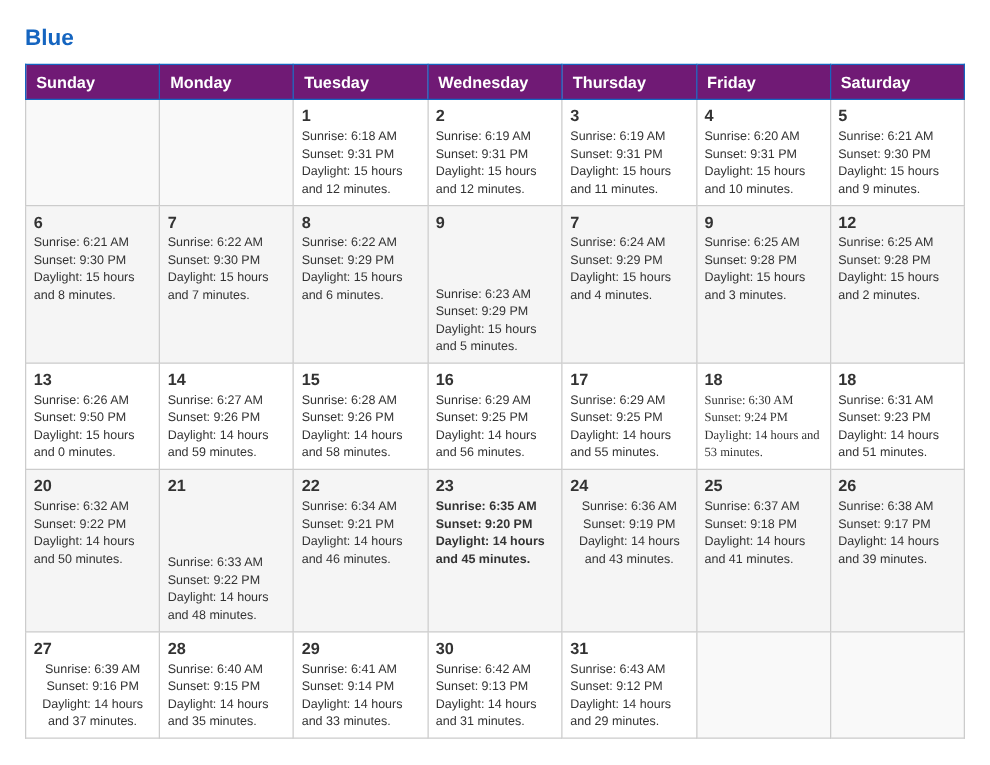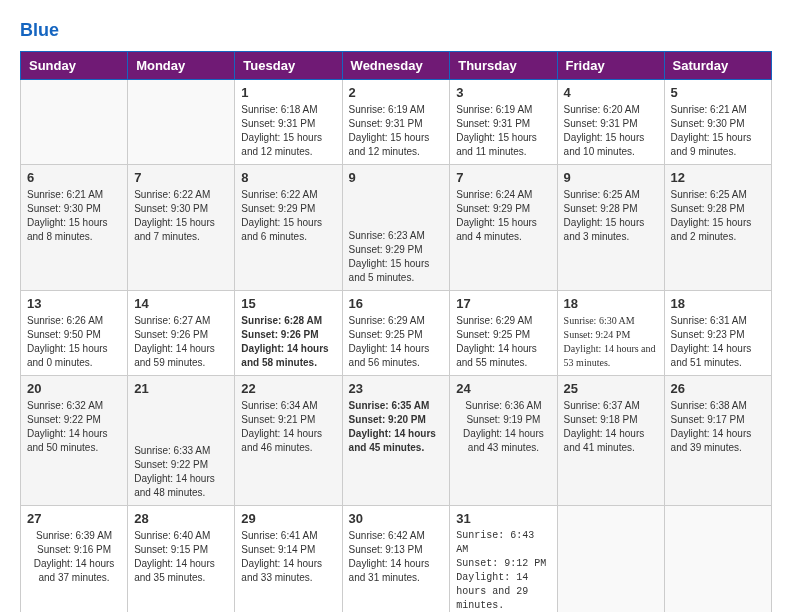--- a/index.html
+++ b/index.html
@@ -203,21 +203,21 @@
 Daylight: 15 hours and 0 minutes.</div>
         </td>
         <td>
           <span class="day-number">14</span>
           <div class="day-info" style="white-space: pre-line;">Sunrise: 6:27 AM
 Sunset: 9:26 PM
 Daylight: 14 hours and 59 minutes.</div>
         </td>
         <td>
           <span class="day-number">15</span>
-          <div class="day-info" style="white-space: pre-line; font-weight: bold;">Sunrise: 6:28 AM
+          <div class="day-info" style="white-space: pre-line;">Sunrise: 6:28 AM
 Sunset: 9:26 PM
 Daylight: 14 hours and 58 minutes.</div>
         </td>
         <td>
           <span class="day-number">16</span>
           <div class="day-info" style="white-space: pre-line;">Sunrise: 6:29 AM
 Sunset: 9:25 PM
 Daylight: 14 hours and 56 minutes.</div>
         </td>
         <td>
@@ -303,21 +303,21 @@
 Daylight: 14 hours and 33 minutes.</div>
         </td>
         <td>
           <span class="day-number">30</span>
           <div class="day-info" style="white-space: pre-line;">Sunrise: 6:42 AM
 Sunset: 9:13 PM
 Daylight: 14 hours and 31 minutes.</div>
         </td>
         <td>
           <span class="day-number">31</span>
-          <div class="day-info" style="white-space: pre-line; font-family: Liberation Mono, monospace;">Sunrise: 6:43 AM
+          <div class="day-info" style="white-space: pre-line;">Sunrise: 6:43 AM
 Sunset: 9:12 PM
 Daylight: 14 hours and 29 minutes.</div>
         </td>
         <td class="empty"></td>
         <td class="empty"></td>
       </tr>
     </tbody>
 </table>
 
 </body></html>

